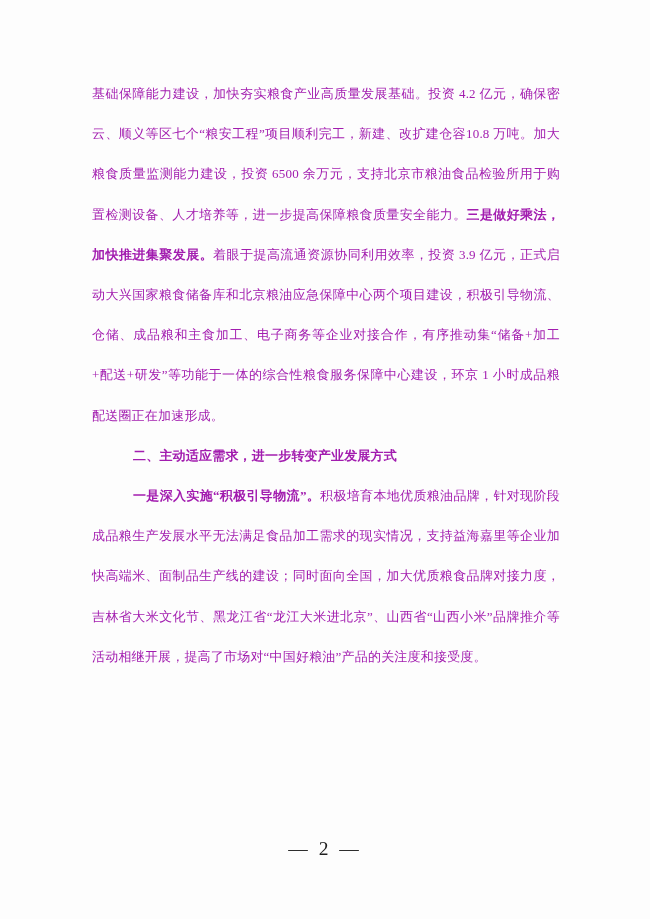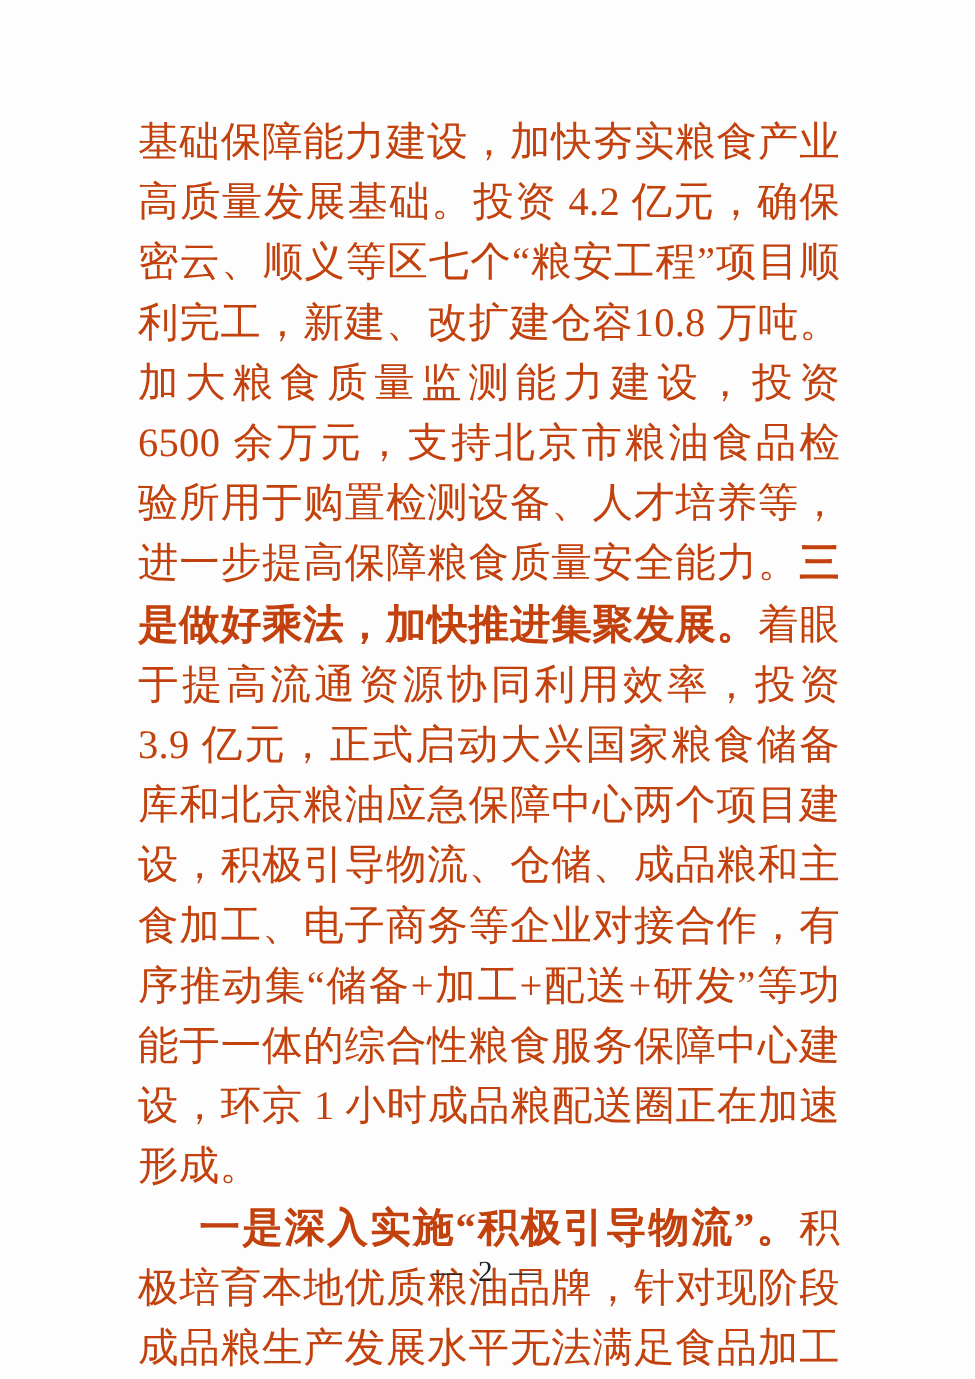--- a/index.html
+++ b/index.html
@@ -21,23 +21,23 @@
     box-sizing: border-box;
   }
   .body-area {
     position: absolute;
     left: 92px;
     top: 74px;
     width: 468px;
   }
   p {
     margin: 0;
-    font-size: 27px;
+    font-size: 13px;
     line-height: 40.2px;
-    color: #c2410c;
+    color: #a21caf;
     text-align: justify;
     text-justify: inter-ideograph;
     letter-spacing: 0.2px;
     font-family: "Liberation Serif", serif;
   }
   .indent {
     text-indent: 41px;
   }
   .bold {
     font-weight: bold;
@@ -63,20 +63,21 @@
   .para + .para { margin-top: 0; }
 </style>
 </head>
 <body>
 
 <div class="page">
 
   <div class="body-area">
 
     <p class="para" id="p1"><span>基础保障能力建设，加快夯实粮食产业高质量发展基础。投资 4.2 亿元，确保密云、顺义等区七个“粮安工程”项目顺利完工，新建、改扩建仓容10.8 万吨。加大粮食质量监测能力建设，投资 6500 余万元，支持北京市粮油食品检验所用于购置检测设备、人才培养等，进一步提高保障粮食质量安全能力。</span><span class="bold">三是做好乘法，加快推进集聚发展。</span><span>着眼于提高流通资源协同利用效率，投资 3.9 亿元，正式启动大兴国家粮食储备库和北京粮油应急保障中心两个项目建设，积极引导物流、仓储、成品粮和主食加工、电子商务等企业对接合作，有序推动集“储备+加工+配送+研发”等功能于一体的综合性粮食服务保障中心建设，环京 1 小时成品粮配送圈正在加速形成。</span></p>
+    <p class="para heading" id="p2"><span class="bold">二、主动适应需求，进一步转变产业发展方式</span></p>
     <p class="para indent" id="p3"><span class="bold">一是深入实施“积极引导物流”。</span><span>积极培育本地优质粮油品牌，针对现阶段成品粮生产发展水平无法满足食品加工需求的现实情况，支持益海嘉里等企业加快高端米、面制品生产线的建设；同时面向全国，加大优质粮食品牌对接力度，吉林省大米文化节、黑龙江省“龙江大米进北京”、山西省“山西小米”品牌推介等活动相继开展，提高了市场对“中国好粮油”产品的关注度和接受度。</span></p>
 
   </div>
 
   <div class="pagenum-wrap">
     <span class="pagenum">— 2 —</span>
   </div>
 
 </div>
 

